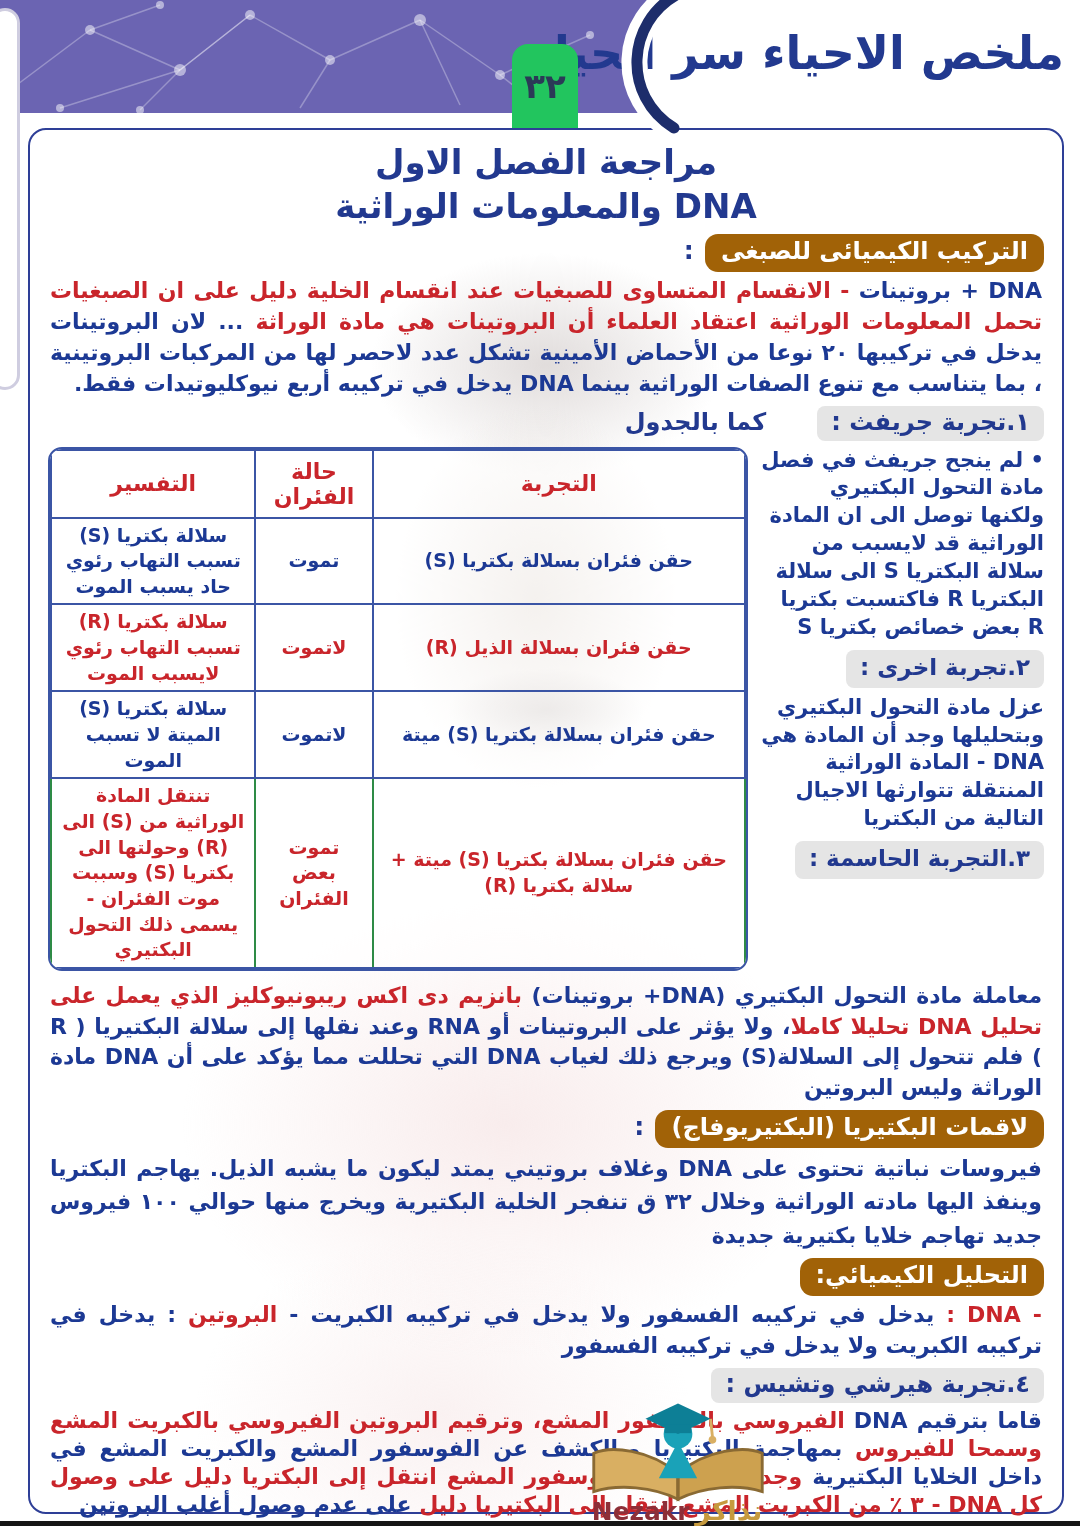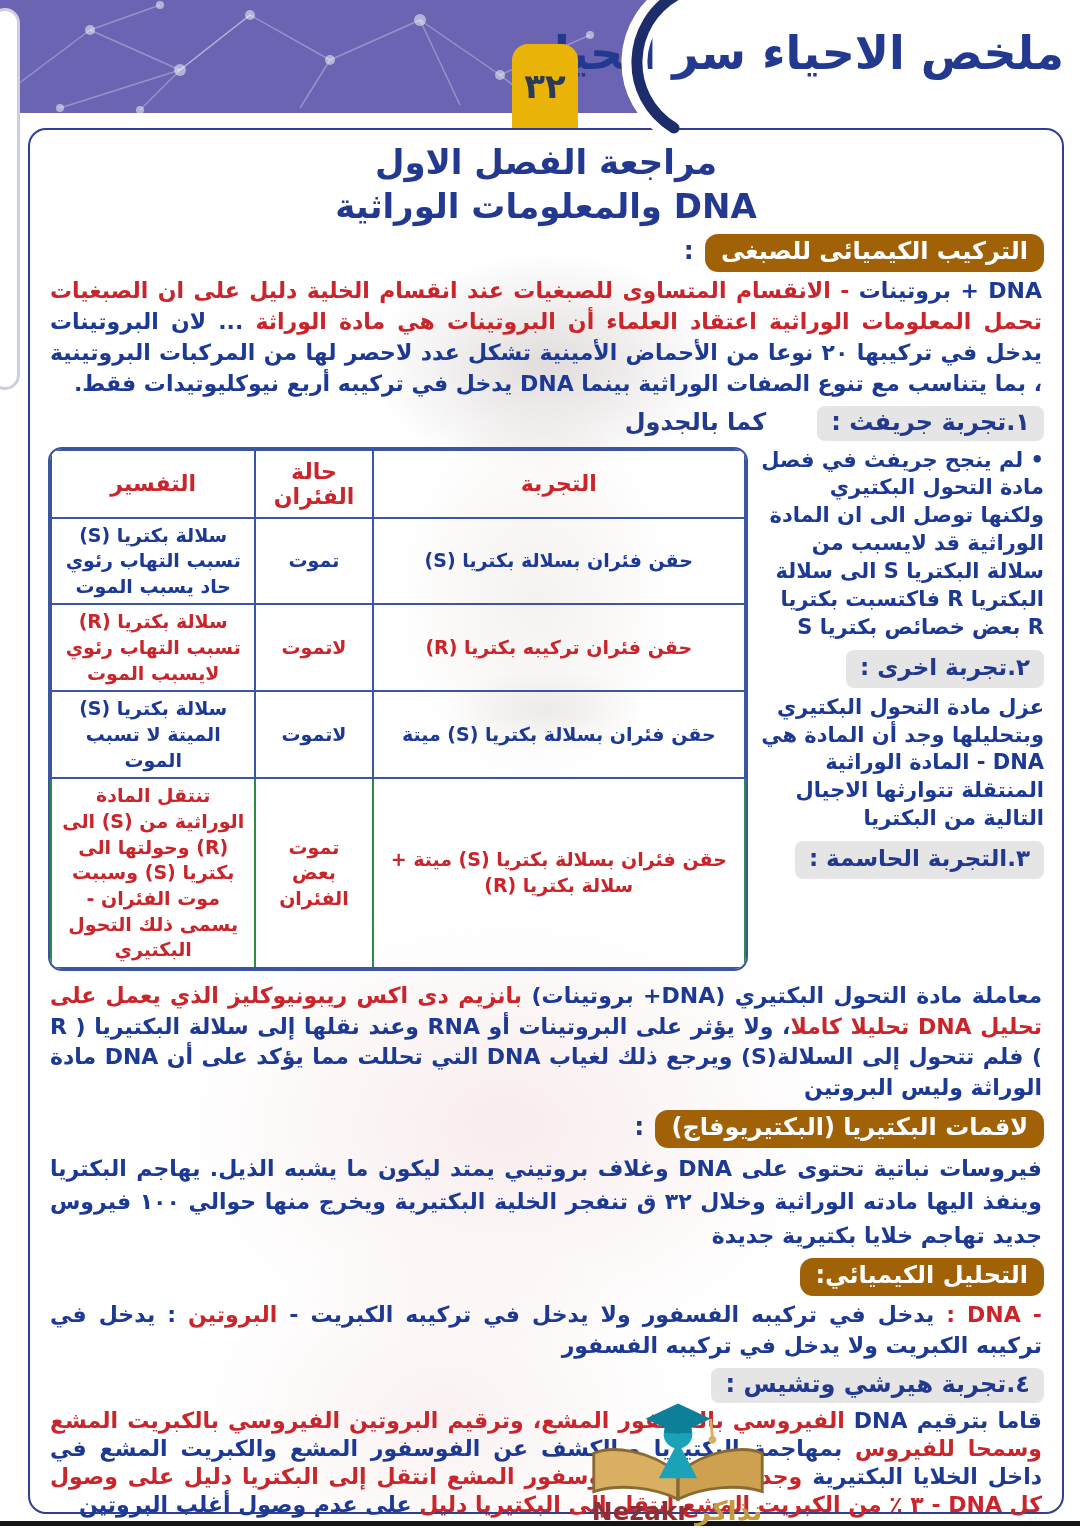--- a/index.html
+++ b/index.html
@@ -8,21 +8,21 @@
     background: #ffffff; font-family: "DejaVu Sans", sans-serif;
   }
   
   .banner { position: absolute; top: 0; left: 0; width: 1080px; height: 113px; background: #fff; }
   .banner-purple { position: absolute; top: 0; left: 0; width: 648px; height: 113px; background: #6b64b2; overflow: hidden; }
   .curl { position: absolute; left: -10px; top: 8px; width: 30px; height: 382px; background: #fff;
           border: 3px solid #cfcde0; border-radius: 16px; z-index: 6; }
   .crescent { position: absolute; left: 592px; top: -14px; z-index: 3; }
   .banner-title { position: absolute; right: 16px; top: 26px; font-size: 46px; font-weight: 900;
                   color: #22398f; z-index: 2; letter-spacing: -1px; }
-  .page-num { position: absolute; left: 512px; top: 44px; width: 66px; height: 84px; background: #eab308;
+  .page-num { position: absolute; left: 512px; top: 44px; width: 66px; height: 84px; background: #22c55e;
               border-radius: 16px 16px 0 0; z-index: 5; display: flex; align-items: center; justify-content: center;
               font-size: 34px; font-weight: bold; color: #2b3a57; }
   
   .content { position: absolute; left: 28px; top: 128px; width: 1036px; height: 1386px;
              border: 2px solid #2e3f97; border-radius: 18px; padding: 8px 18px; direction: rtl; }
   .wm { position: absolute; inset: 0; border-radius: 18px; pointer-events: none; z-index: 0;
     background:
       radial-gradient(ellipse 140px 60px at 50% 42%, rgba(110,95,92,0.20), transparent 70%),
       radial-gradient(ellipse 200px 270px at 49% 34%, rgba(216,204,194,0.55), transparent 72%),
       radial-gradient(ellipse 250px 160px at 50% 17%, rgba(188,178,176,0.45), transparent 70%),
@@ -152,21 +152,21 @@
             <th>التجربة</th>
             <th>حالة الفئران</th>
             <th>التفسير</th>
           </tr>
           <tr class="h76 blue">
             <td>حقن فئران بسلالة بكتريا (S)</td>
             <td>تموت</td>
             <td>سلالة بكتريا (S) تسبب التهاب رئوي حاد يسبب الموت</td>
           </tr>
           <tr class="h74 red">
-            <td>حقن فئران تركيبه بكتريا (R)</td>
+            <td>حقن فئران بسلالة الذيل (R)</td>
             <td>لاتموت</td>
             <td>سلالة بكتريا (R) تسبب التهاب رئوي لايسبب الموت</td>
           </tr>
           <tr class="h62 blue">
             <td>حقن فئران بسلالة بكتريا (S) ميتة</td>
             <td>لاتموت</td>
             <td>سلالة بكتريا (S) الميتة لا تسبب الموت</td>
           </tr>
           <tr class="h142 red green-v">
             <td>حقن فئران بسلالة بكتريا (S) ميتة + سلالة بكتريا (R)</td>

